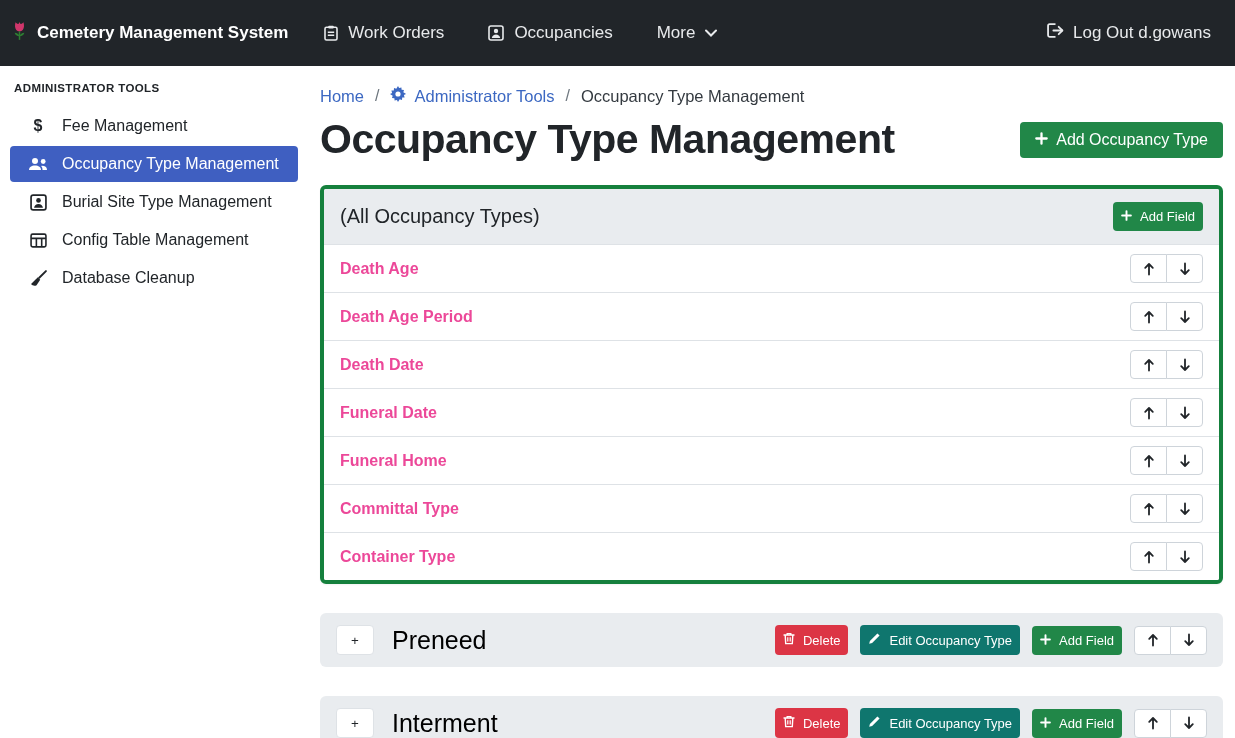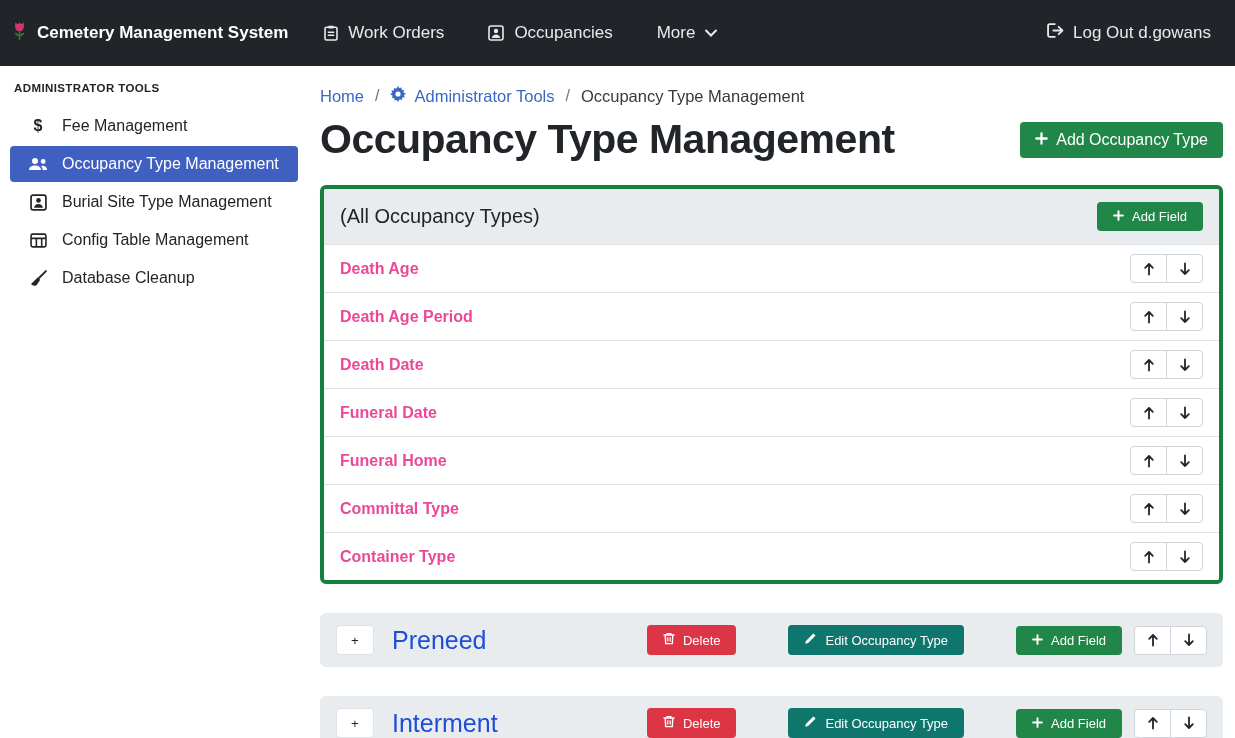--- a/index.html
+++ b/index.html
@@ -34,43 +34,43 @@
   .breadcrumb { display:flex; align-items:center; gap:11px; font-size:16.5px; margin:6px 0 10px; }
   .bc-link { color:#3c68c2; display:flex; gap:8px; align-items:center; cursor:pointer; }
   .bc-sep { color:#6c757d; font-size:16px; }
   .bc-current { color:#343a40; }
 
   
   .title-row { display:flex; align-items:center; justify-content:space-between; margin:6px 0 22px; }
   h1 { font-size:41px; font-weight:600; margin:0; letter-spacing:-.5px; color:#212529; }
 
   
-  .btn { display:inline-flex; align-items:center; gap:8px; border:none; border-radius:4px; color:#fff; cursor:pointer;margin-left:40px; }
+  .btn { display:inline-flex; align-items:center; gap:8px; border:none; border-radius:4px; color:#fff; cursor:pointer; }
   .btn.green { background:#218748; }
   .btn.red   { background:#dc3545; }
   .btn.teal  { background:#0f766e; }
   .btn.lg { font-size:16px; padding:9px 15px; }
-  .btn.sm { font-size:13px; padding:7px 16px; }
+  .btn.sm { font-size:13px; padding:7px 8px; }
 
   
   .card { border:4px solid #15803d; border-radius:6px; overflow:hidden; box-shadow:0 1px 2px rgba(0,0,0,.05); }
   .card-header { background:#e9ecef; display:flex; align-items:center; justify-content:space-between; padding:13px 16px; }
   .card-title { font-size:20px; color:#212529; }
   .field-row { display:flex; align-items:center; justify-content:space-between; padding:9px 16px; border-top:1px solid #dee2e6; background:#fff; min-height:46px; }
   .field-link { color:#ec4899; font-weight:700; font-size:16px; cursor:pointer; }
 
   .arrow-group { display:flex; }
   .arrow-btn { width:37px; height:29px; background:#fff; border:1px solid #ced4da; display:flex; align-items:center; justify-content:center; color:#212529; cursor:pointer; padding:0; }
   .arrow-btn:first-child { border-radius:4px 0 0 4px; }
   .arrow-btn:last-child  { border-radius:0 4px 4px 0; margin-left:-1px; }
 
   
   .section-bar { margin-top:29px; background:#e9ecef; border-radius:6px; display:flex; align-items:center; padding:12px 16px; }
   .expand-btn { width:38px; height:30px; background:#fff; border:1px solid #dee2e6; border-radius:4px; display:flex; align-items:center; justify-content:center; cursor:pointer; color:#212529; }
-  .section-title { font-size:25px; color:#1d4ed8; margin-left:18px; font-weight:500;text-align:center; }
+  .section-title { font-size:25px; color:#000000; margin-left:18px; font-weight:500;text-align:center; }
   .section-actions { margin-left:auto; display:flex; align-items:center; gap:12px; }
 </style>
 </head>
 <body>
 
 <div class="navbar">
   <div class="brand">
     <span>
       <svg viewBox="0 0 16 22" width="15" height="21">
         <path d="M8 12C5 12 3.4 9.8 3.2 6.5c0-1.5.2-3 .6-4.2C4.8 3.4 5.8 4 6.3 4 6.9 4 7.6 3 8 1.8 8.4 3 9.1 4 9.7 4c.5 0 1.5-.6 2.5-1.7.4 1.2.6 2.7.6 4.2C12.6 9.8 11 12 8 12z" fill="#d0366b"></path>

